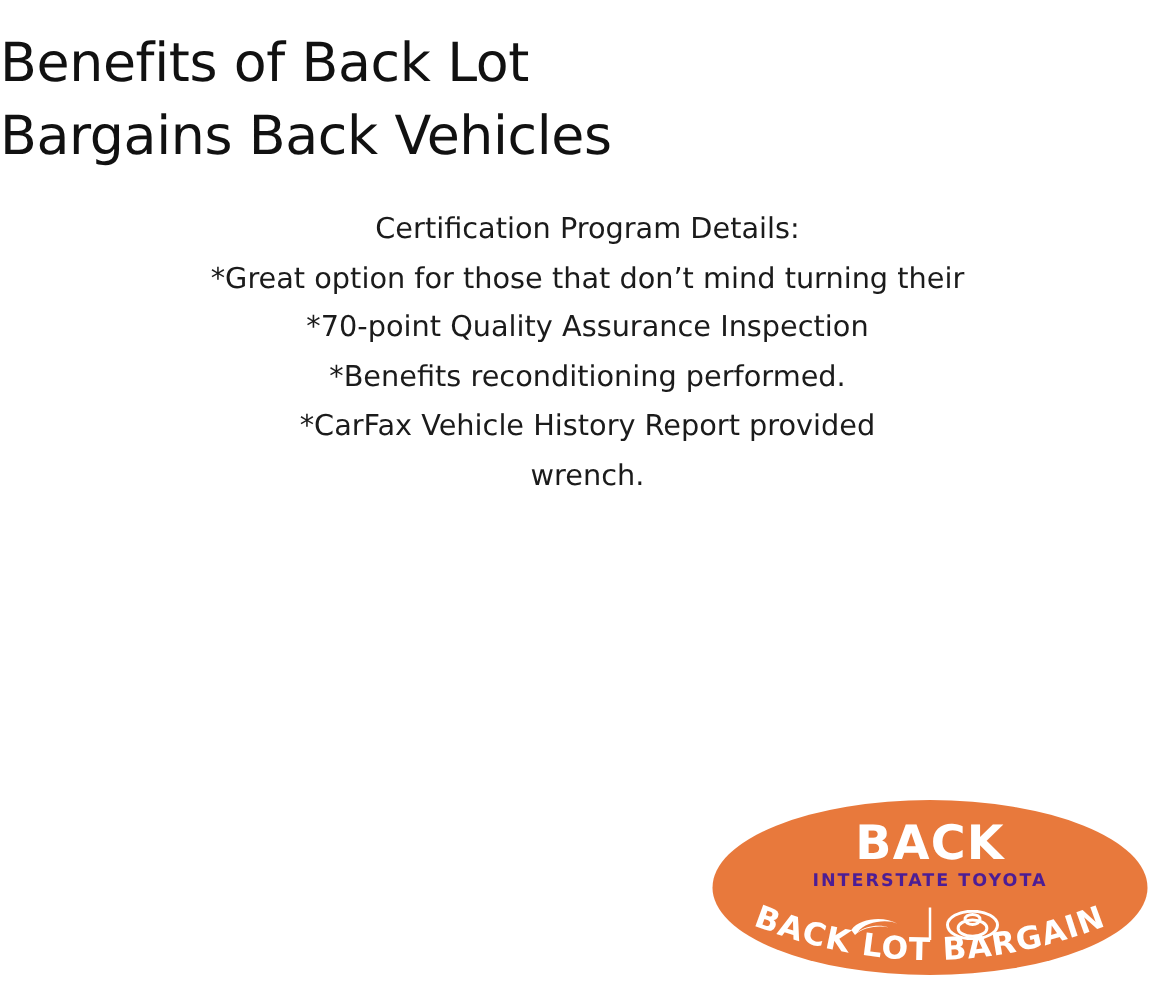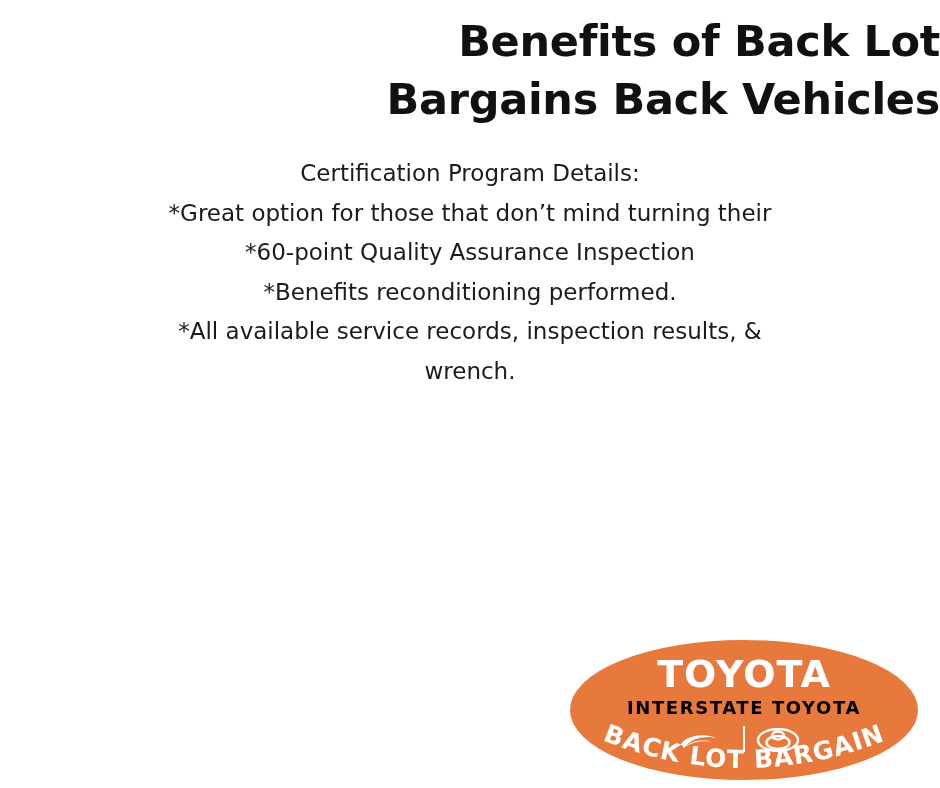--- a/index.html
+++ b/index.html
@@ -15,26 +15,26 @@
     overflow: hidden;
     position: relative;
   }
   .page {
     position: relative;
     width: 940px;
     height: 788px;
     box-sizing: border-box;
   }
   .title {
-    text-align: right;
-    font-weight: bold;
+    text-align: left;
+    font-weight: normal;
     font-size: 43px;
     line-height: 1.35;
     letter-spacing: -0.3px;
-    padding-top: 12px;
+    padding-top: 22px;
     color: #111111;
   }
   .title .line {
     display: block;
     white-space: nowrap;
   }
   .body-block {
     margin-top: 26px;
     text-align: center;
     font-size: 23px;
@@ -73,23 +73,23 @@
     font-size: 38px;
     letter-spacing: 1px;
     font-family: "DejaVu Sans", "Liberation Sans", sans-serif;
   }
   .logo-sub {
     position: absolute;
     left: 0;
     right: 0;
     top: 57px;
     text-align: center;
-    color: #000000;
+    color: #4c1d95;
     font-weight: bold;
-    font-size: 18px;
+    font-size: 14px;
     letter-spacing: 1.6px;
   }
   .logo-divider {
     position: absolute;
     left: 50%;
     top: 86px;
     width: 2px;
     height: 26px;
     background: #ffffff;
     transform: translateX(-1px);
@@ -130,29 +130,29 @@
 <div class="page">
 
   <div class="title">
     <span class="line">Benefits of Back Lot</span>
     <span class="line">Bargains Back Vehicles</span>
   </div>
 
   <div class="body-block">
     <span class="line">Certification Program Details:</span>
     <span class="line">*Great option for those that don’t mind turning their</span>
-    <span class="line">*60-point Quality Assurance Inspection</span>
+    <span class="line">*70-point Quality Assurance Inspection</span>
     <span class="line">*Benefits reconditioning performed.</span>
-    <span class="line">*All available service records, inspection results, &amp;</span>
+    <span class="line">*CarFax Vehicle History Report provided</span>
     <span class="line">wrench.</span>
   </div>
 
   <div class="logo">
     <div class="logo-ellipse">
-      <div class="logo-stapp">TOYOTA</div>
+      <div class="logo-stapp">BACK</div>
       <div class="logo-sub">INTERSTATE TOYOTA</div>
       <div class="logo-divider"></div>
 
       <svg class="logo-swoosh" viewBox="0 0 46 24">
         <path d="M3 16 C10 6, 30 5, 40 11 C32 7, 14 9, 8 18 C13 13, 26 11, 33 14 C25 12, 12 14, 6 20 Z" fill="#ffffff"></path>
       </svg>
 
       <svg class="logo-toyota" viewBox="0 0 44 24">
         <ellipse cx="22" cy="12" rx="20" ry="11" fill="none" stroke="#ffffff" stroke-width="2.4"></ellipse>
         <ellipse cx="22" cy="7.5" rx="6" ry="4" fill="none" stroke="#ffffff" stroke-width="2.4"></ellipse>

